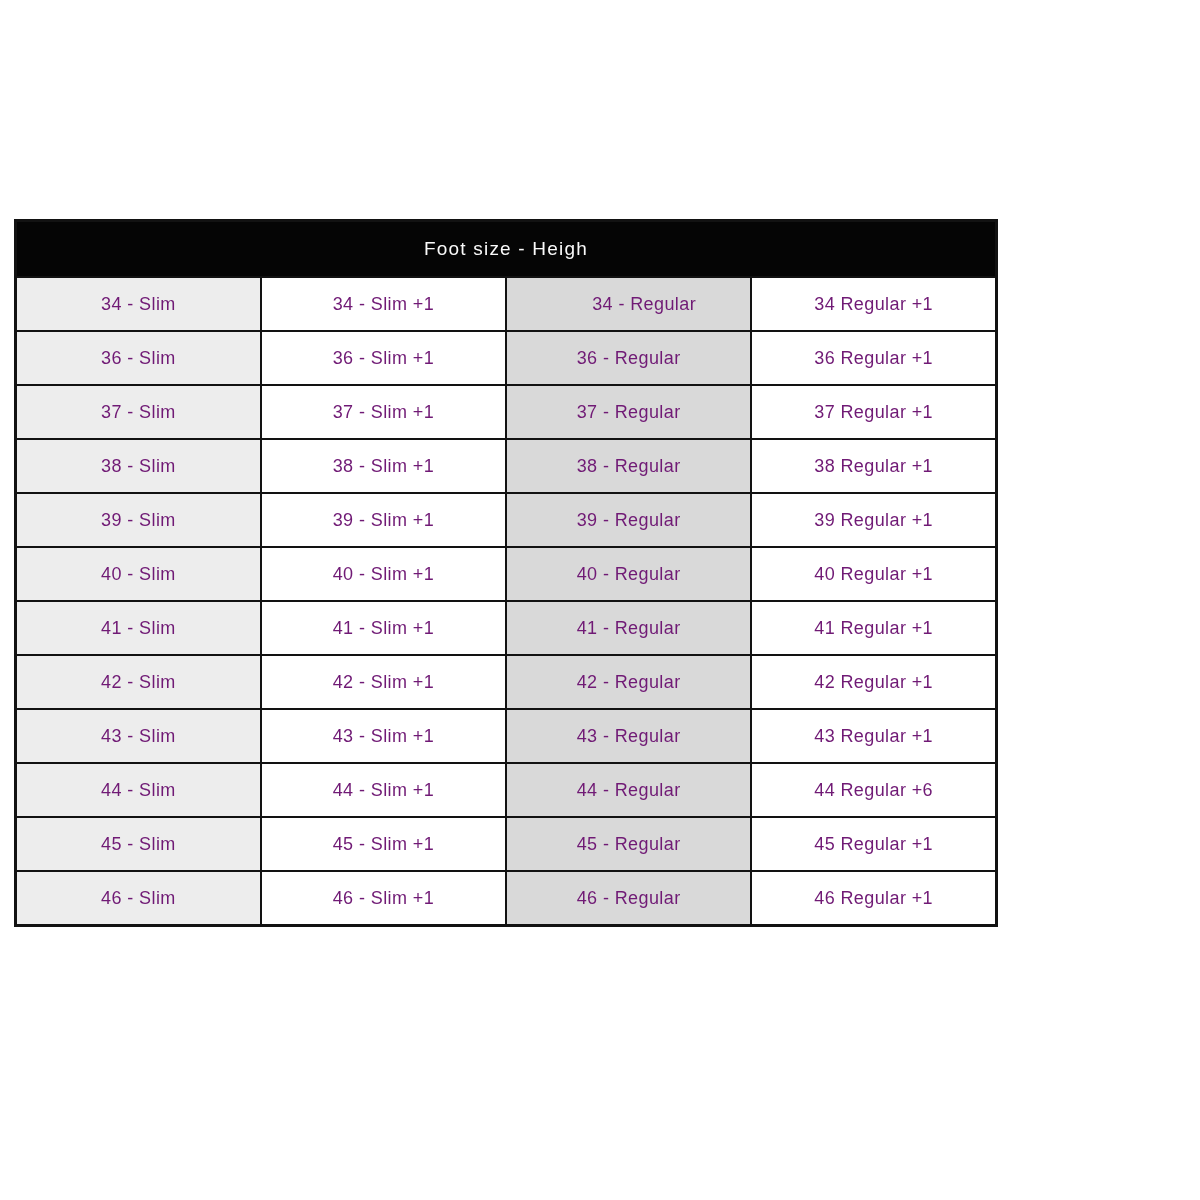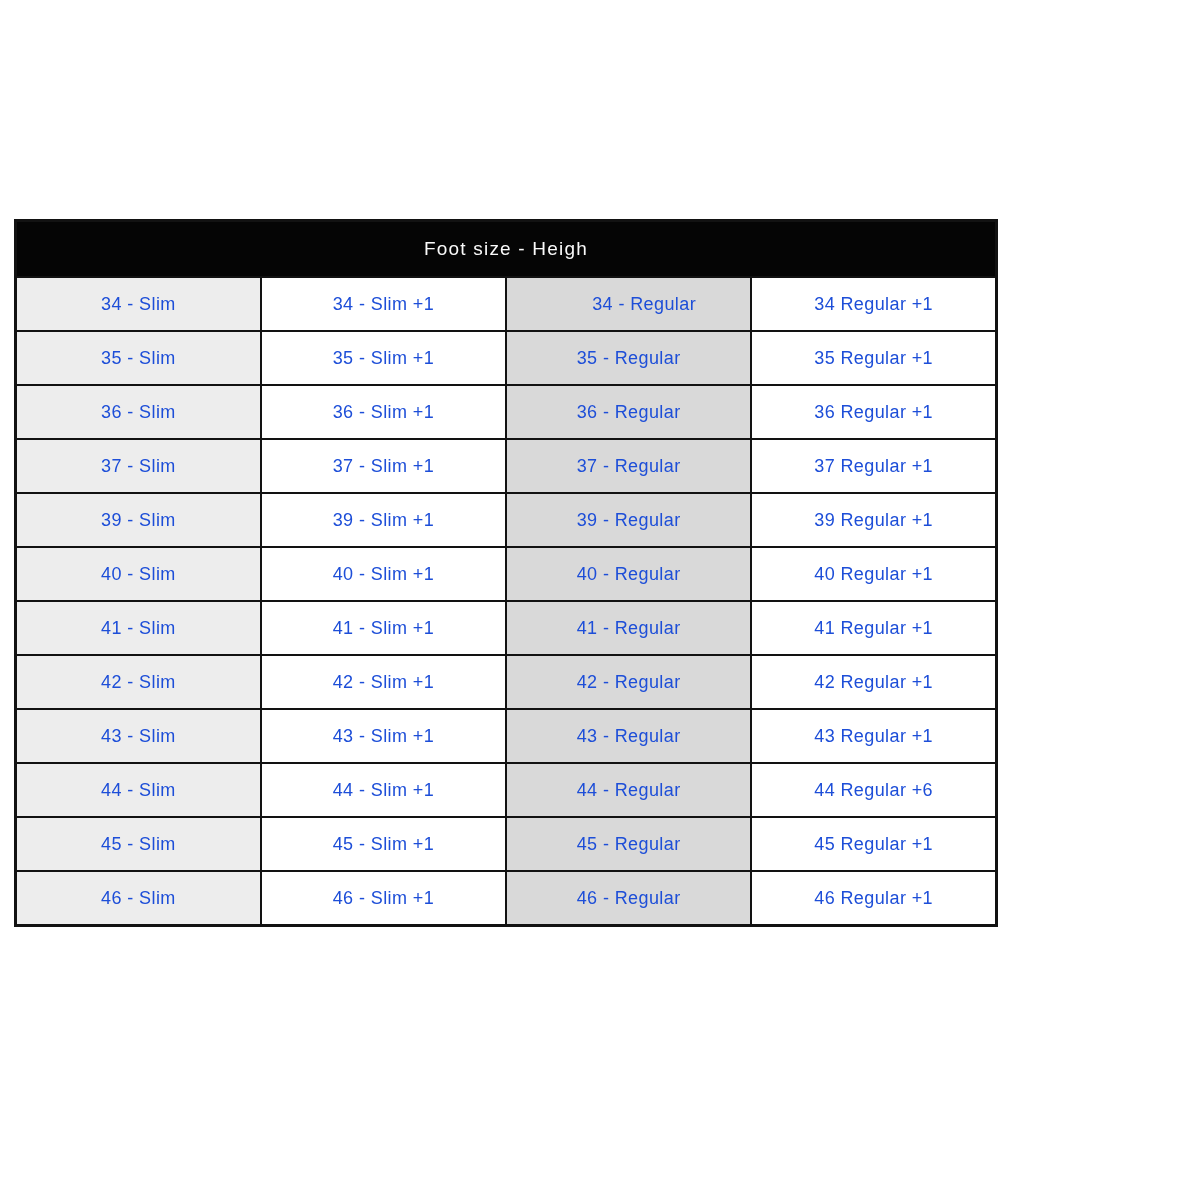--- a/index.html
+++ b/index.html
@@ -38,21 +38,21 @@
     vertical-align: middle;
     border: 2px solid #121212;
   }
   table.size-table td {
     border: 2px solid #121212;
     height: 50px;
     text-align: center;
     vertical-align: middle;
     font-size: 18px;
     letter-spacing: 0.4px;
-    color: #1d4ed8;
+    color: #701a75;
     background: #ffffff;
     white-space: nowrap;
     overflow: hidden;
   }
 </style>
 </head>
 <body>
 
 <div class="page" style="background: rgb(255, 255, 255);">
   <div class="table-wrap">
@@ -63,36 +63,36 @@
         </tr>
       </thead>
       <tbody id="table-body">
           <tr>
             <td style="background: rgb(237, 237, 237); border-color: rgb(18, 18, 18);">34 - Slim</td>
             <td style="background: rgb(255, 255, 255); border-color: rgb(18, 18, 18);">34 - Slim +1</td>
             <td style="background: rgb(217, 217, 217); border-color: rgb(18, 18, 18); padding-left: 32px;">34 - Regular</td>
             <td style="background: rgb(255, 255, 255); border-color: rgb(18, 18, 18);">34 Regular +1</td>
           </tr>
           <tr>
-            <td style="background: rgb(237, 237, 237); border-color: rgb(18, 18, 18);">35 - Slim</td>
-            <td style="background: rgb(255, 255, 255); border-color: rgb(18, 18, 18);">35 - Slim +1</td>
-            <td style="background: rgb(217, 217, 217); border-color: rgb(18, 18, 18);">35 - Regular</td>
-            <td style="background: rgb(255, 255, 255); border-color: rgb(18, 18, 18);">35 Regular +1</td>
-          </tr>
-          <tr>
             <td style="background: rgb(237, 237, 237); border-color: rgb(18, 18, 18);">36 - Slim</td>
             <td style="background: rgb(255, 255, 255); border-color: rgb(18, 18, 18);">36 - Slim +1</td>
             <td style="background: rgb(217, 217, 217); border-color: rgb(18, 18, 18);">36 - Regular</td>
             <td style="background: rgb(255, 255, 255); border-color: rgb(18, 18, 18);">36 Regular +1</td>
           </tr>
           <tr>
             <td style="background: rgb(237, 237, 237); border-color: rgb(18, 18, 18);">37 - Slim</td>
             <td style="background: rgb(255, 255, 255); border-color: rgb(18, 18, 18);">37 - Slim +1</td>
             <td style="background: rgb(217, 217, 217); border-color: rgb(18, 18, 18);">37 - Regular</td>
             <td style="background: rgb(255, 255, 255); border-color: rgb(18, 18, 18);">37 Regular +1</td>
+          </tr>
+          <tr>
+            <td style="background: rgb(237, 237, 237); border-color: rgb(18, 18, 18);">38 - Slim</td>
+            <td style="background: rgb(255, 255, 255); border-color: rgb(18, 18, 18);">38 - Slim +1</td>
+            <td style="background: rgb(217, 217, 217); border-color: rgb(18, 18, 18);">38 - Regular</td>
+            <td style="background: rgb(255, 255, 255); border-color: rgb(18, 18, 18);">38 Regular +1</td>
           </tr>
           <tr>
             <td style="background: rgb(237, 237, 237); border-color: rgb(18, 18, 18);">39 - Slim</td>
             <td style="background: rgb(255, 255, 255); border-color: rgb(18, 18, 18);">39 - Slim +1</td>
             <td style="background: rgb(217, 217, 217); border-color: rgb(18, 18, 18);">39 - Regular</td>
             <td style="background: rgb(255, 255, 255); border-color: rgb(18, 18, 18);">39 Regular +1</td>
           </tr>
           <tr>
             <td style="background: rgb(237, 237, 237); border-color: rgb(18, 18, 18);">40 - Slim</td>
             <td style="background: rgb(255, 255, 255); border-color: rgb(18, 18, 18);">40 - Slim +1</td>

